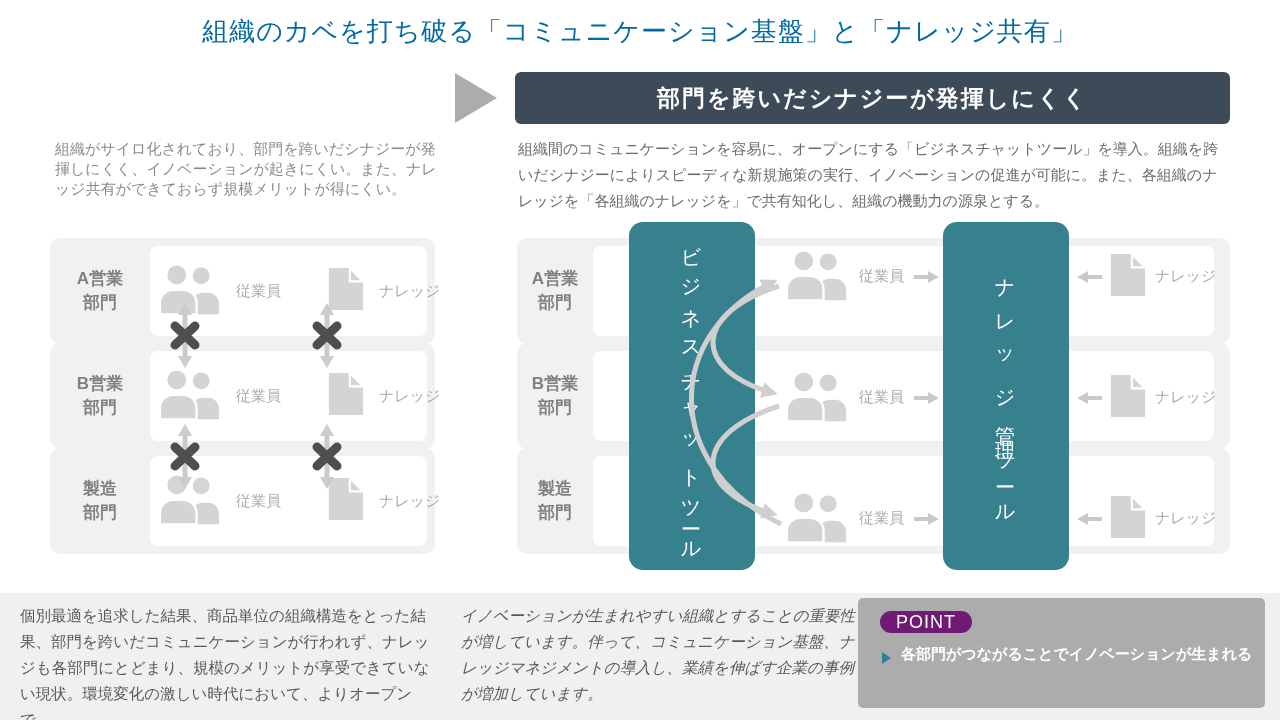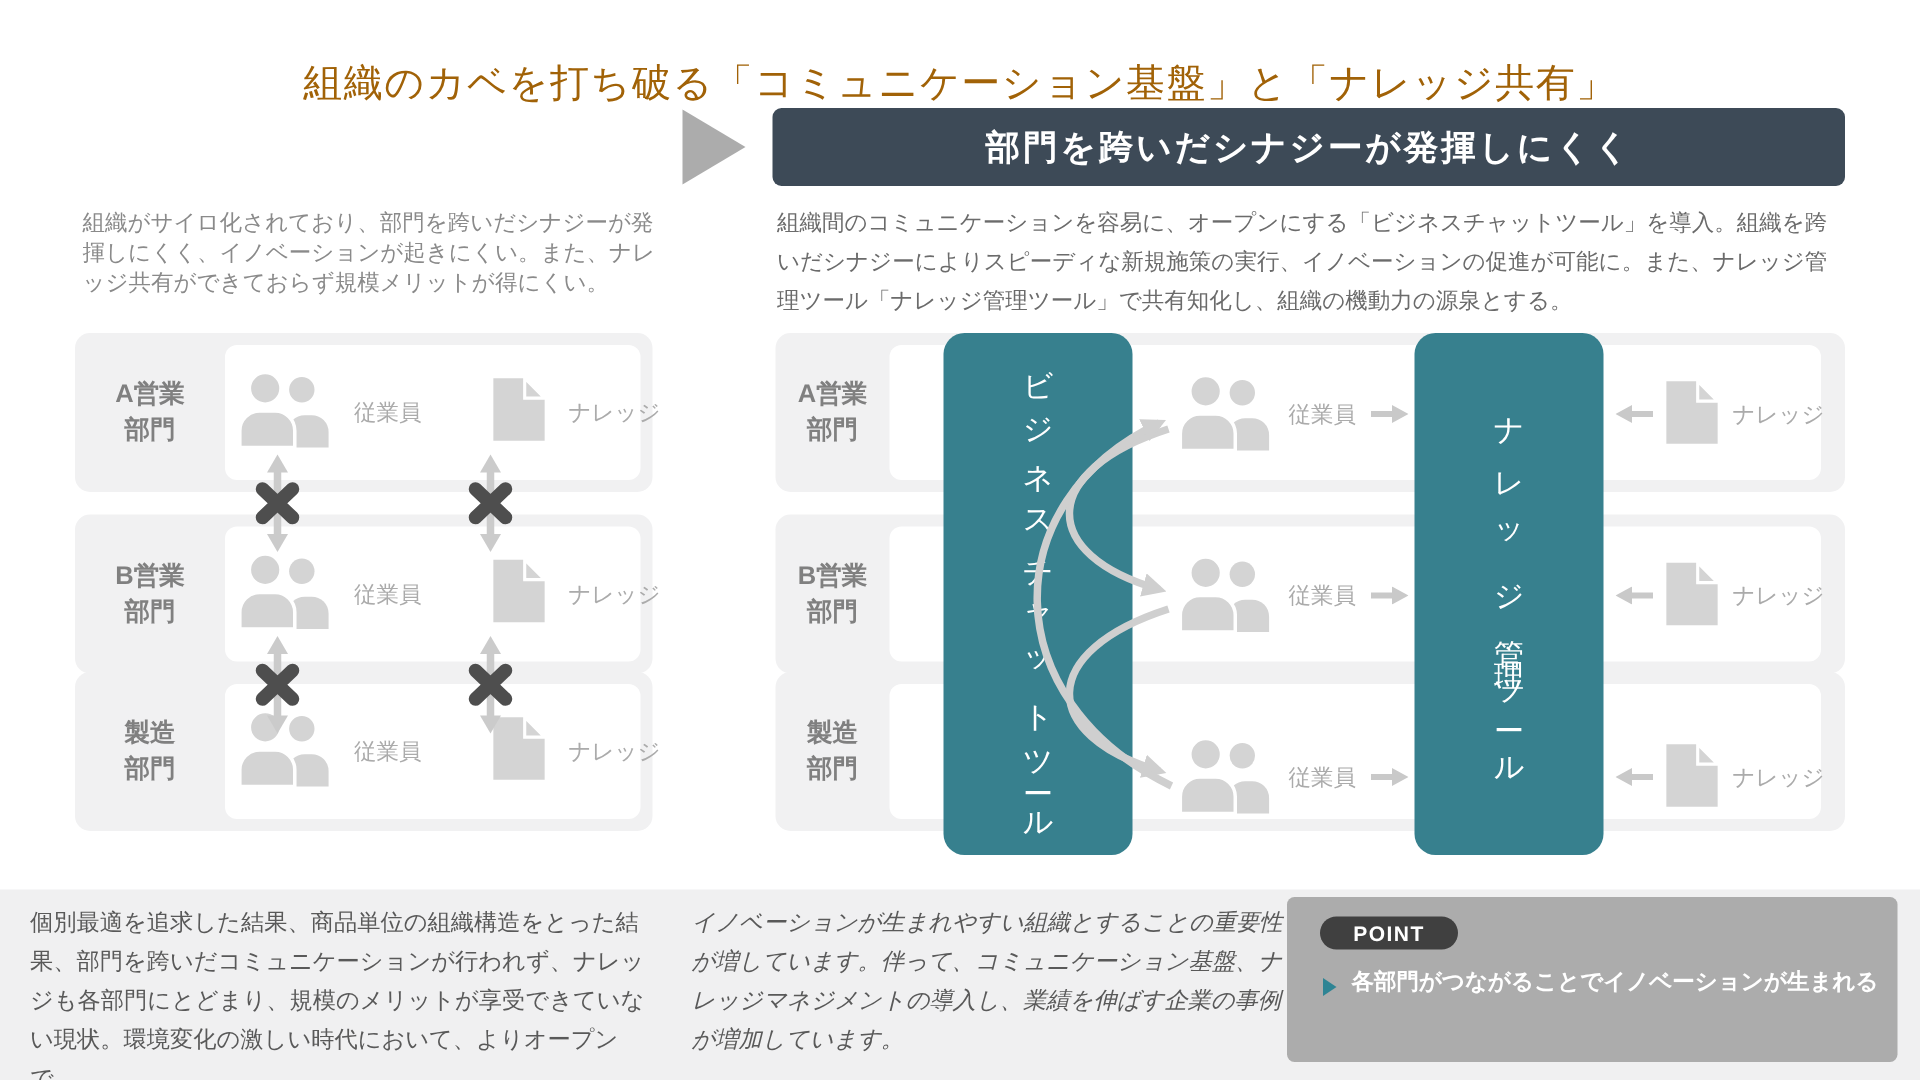--- a/index.html
+++ b/index.html
@@ -3,42 +3,42 @@
 <meta charset="utf-8">
 <style>
   * { margin:0; padding:0; box-sizing:border-box; }
   html,body { background:#fff; }
   .page {
     position:relative; width:1280px; height:720px; background:#ffffff;
     font-family:"Liberation Sans","DejaVu Sans",sans-serif; overflow:hidden;
   }
   .title {
     position:absolute; top:14px; left:0; width:100%; text-align:center;
-    font-size:26px; font-weight:500; color:#a16207; letter-spacing:1px;margin-top:24px;
+    font-size:26px; font-weight:500; color:#0369a1; letter-spacing:1px;
   }
   
   .hdr { position:absolute; top:72px; height:52px; border-radius:6px;
     display:flex; align-items:center; justify-content:center;
     color:#fff; font-size:23px; font-weight:bold; letter-spacing:2px; }
   .hdr-left  { left:50px;  width:385px; background:#B3B3B3; }
   .hdr-right { left:515px; width:715px; background:#3D4A57; }
   .big-arrow { position:absolute; left:455px; top:73px; width:0; height:0;
     border-top:25px solid transparent; border-bottom:25px solid transparent;
     border-left:42px solid #ACACAC; }
   
   .desc { position:absolute; font-size:15px; }
   .desc-left  { left:55px;  top:139px; width:382px; line-height:20px; color:#8a8a8a; }
   .desc-right { left:518px; top:136px; width:714px; line-height:26px; color:#6b6b6b; }
   
   .diagram { position:absolute; top:222px; height:348px; }
   .diagram-left  { left:50px;  width:385px; }
   .diagram-right { left:517px; width:713px; }
   .org-row { position:absolute; left:0; width:100%; height:106px;
     background:#F1F1F2; border-radius:10px; }
-  .row-0 { top:0; } .row-1 { top:121px;text-decoration:underline; } .row-2 { top:226px; }
+  .row-0 { top:16px; } .row-1 { top:121px;text-decoration:underline; } .row-2 { top:226px; }
   .dept { position:absolute; left:0; top:0; bottom:0; display:flex;
     flex-direction:column; align-items:center; justify-content:center;
     color:#808080; font-size:17px; font-weight:bold; line-height:24px; }
   .diagram-left  .dept { width:100px; }
   .diagram-right .dept { width:76px; }
   .inner { position:absolute; top:8px; bottom:8px; background:#fff; border-radius:8px; }
   .diagram-left  .inner { left:100px; right:8px; display:flex; align-items:center; }
   .diagram-right .inner { left:76px; right:16px; }
   .glabel { font-size:15px; color:#ABABAB; white-space:nowrap; }
   .diagram-left .people-icon { margin-left:8px; }
@@ -56,42 +56,42 @@
   .bar-knowledge span { letter-spacing:14px; }
   .curves { z-index:2; }
   
   .footer { position:absolute; left:0; top:593px; width:1280px; height:127px; background:#F0F0F1; }
   .fpar { position:absolute; top:10px; font-size:15.5px; line-height:26px; color:#595959; }
   .fp1 { left:20px;  width:420px; }
   .fp2 { left:461px; width:404px;font-style:italic; }
   .point-box { position:absolute; left:858px; top:5px; width:407px; height:110px;
     background:#ACACAC; border-radius:5px; }
   .point-pill { position:absolute; left:22px; top:13px; width:92px; height:22px;
-    background:#404040; border-radius:11px; color:#fff; font-size:14px; font-weight:bold;
+    background:#701a75; border-radius:11px; color:#fff; font-size:18px; font-weight:normal;
     display:flex; align-items:center; justify-content:center; letter-spacing:1px; }
   .point-bullet { position:absolute; left:24px; display:flex; align-items:flex-end;
     gap:10px; color:#fff; font-weight:bold; font-size:15px; white-space:nowrap; }
   .pb-0 { top:47px; } .pb-1 { top:79px; }
   .bullet-tri { width:0; height:0; border-top:6px solid transparent;
     border-bottom:6px solid transparent; border-left:9px solid #2E8494; }
 </style>
 </head>
 <body>
 
 <div class="page">
 
   <div class="title">組織のカベを打ち破る「コミュニケーション基盤」と「ナレッジ共有」</div>
 
   <div class="big-arrow"></div>
   <div class="hdr hdr-right">
     <span>部門を跨いだシナジーが発揮しにくく</span>
   </div>
 
   <div class="desc desc-left">組織がサイロ化されており、部門を跨いだシナジーが発揮しにくく、イノベーションが起きにくい。また、ナレッジ共有ができておらず規模メリットが得にくい。</div>
-  <div class="desc desc-right">組織間のコミュニケーションを容易に、オープンにする「ビジネスチャットツール」を導入。組織を跨いだシナジーによりスピーディな新規施策の実行、イノベーションの促進が可能に。また、ナレッジ管理ツール「ナレッジ管理ツール」で共有知化し、組織の機動力の源泉とする。</div>
+  <div class="desc desc-right">組織間のコミュニケーションを容易に、オープンにする「ビジネスチャットツール」を導入。組織を跨いだシナジーによりスピーディな新規施策の実行、イノベーションの促進が可能に。また、各組織のナレッジを「各組織のナレッジを」で共有知化し、組織の機動力の源泉とする。</div>
 
   <div class="diagram diagram-left">
 
     <div class="org-row row-0">
       <div class="dept">
         <span>A営業</span>
         <span>部門</span>
       </div>
       <div class="inner">
         <span class="icon-slot-people">

